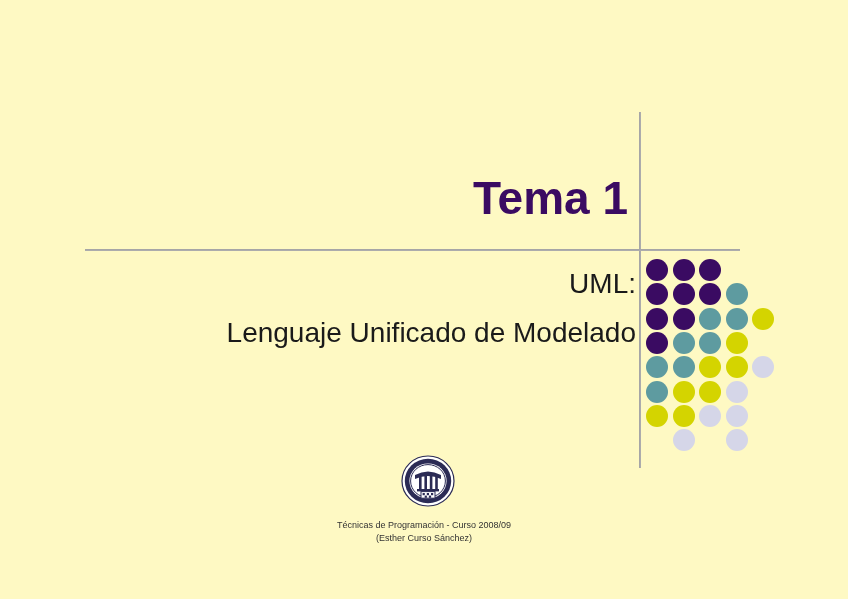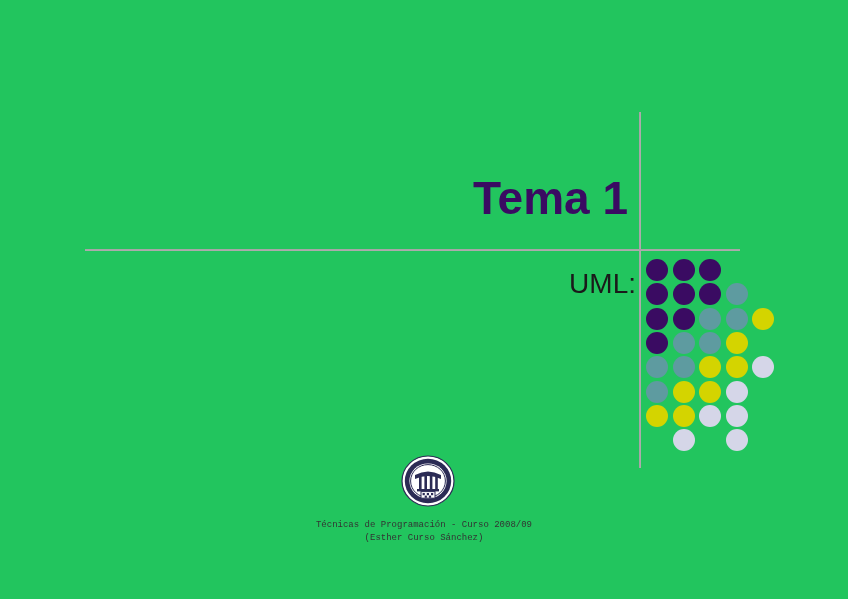--- a/index.html
+++ b/index.html
@@ -7,21 +7,21 @@
     padding: 0;
     background: #ffffff;
   }
   body {
     font-family: "Liberation Sans", sans-serif;
   }
   #slide {
     position: relative;
     width: 848px;
     height: 599px;
-    background: #22c55e;
+    background: #fef9c3;
     overflow: hidden;
   }
 
   
   .rule {
     position: absolute;
     background: #9a9a9a;
   }
   #vrule {
     left: 639px;
@@ -96,35 +96,35 @@
   
   #footer {
     position: absolute;
     left: 0;
     top: 519px;
     width: 848px;
     text-align: center;
     font-size: 9px;
     color: #333333;
     line-height: 1.45;
-    font-family: Liberation Mono, monospace;
   }
   #footer div { display: block; }
 </style>
 </head>
 <body>
 
 <div id="slide">
 
   <div class="rule" id="vrule"></div>
   <div class="rule" id="hrule"></div>
 
   <div id="title">Tema 1</div>
 
   <div class="subtitle-line" id="sub1">UML:</div>
+  <div class="subtitle-line" id="sub2">Lenguaje Unificado de Modelado</div>
 
   <div id="dots">
       <div class="dot c-purple" style="left: 0px; top: 0px;"></div>
       <div class="dot c-purple" style="left: 26.5px; top: 0px;"></div>
       <div class="dot c-purple" style="left: 53px; top: 0px;"></div>
       <div class="dot c-purple" style="left: 0px; top: 24.3px;"></div>
       <div class="dot c-purple" style="left: 26.5px; top: 24.3px;"></div>
       <div class="dot c-purple" style="left: 53px; top: 24.3px;"></div>
       <div class="dot c-teal" style="left: 79.5px; top: 24.3px;"></div>
       <div class="dot c-purple" style="left: 0px; top: 48.6px;"></div>

